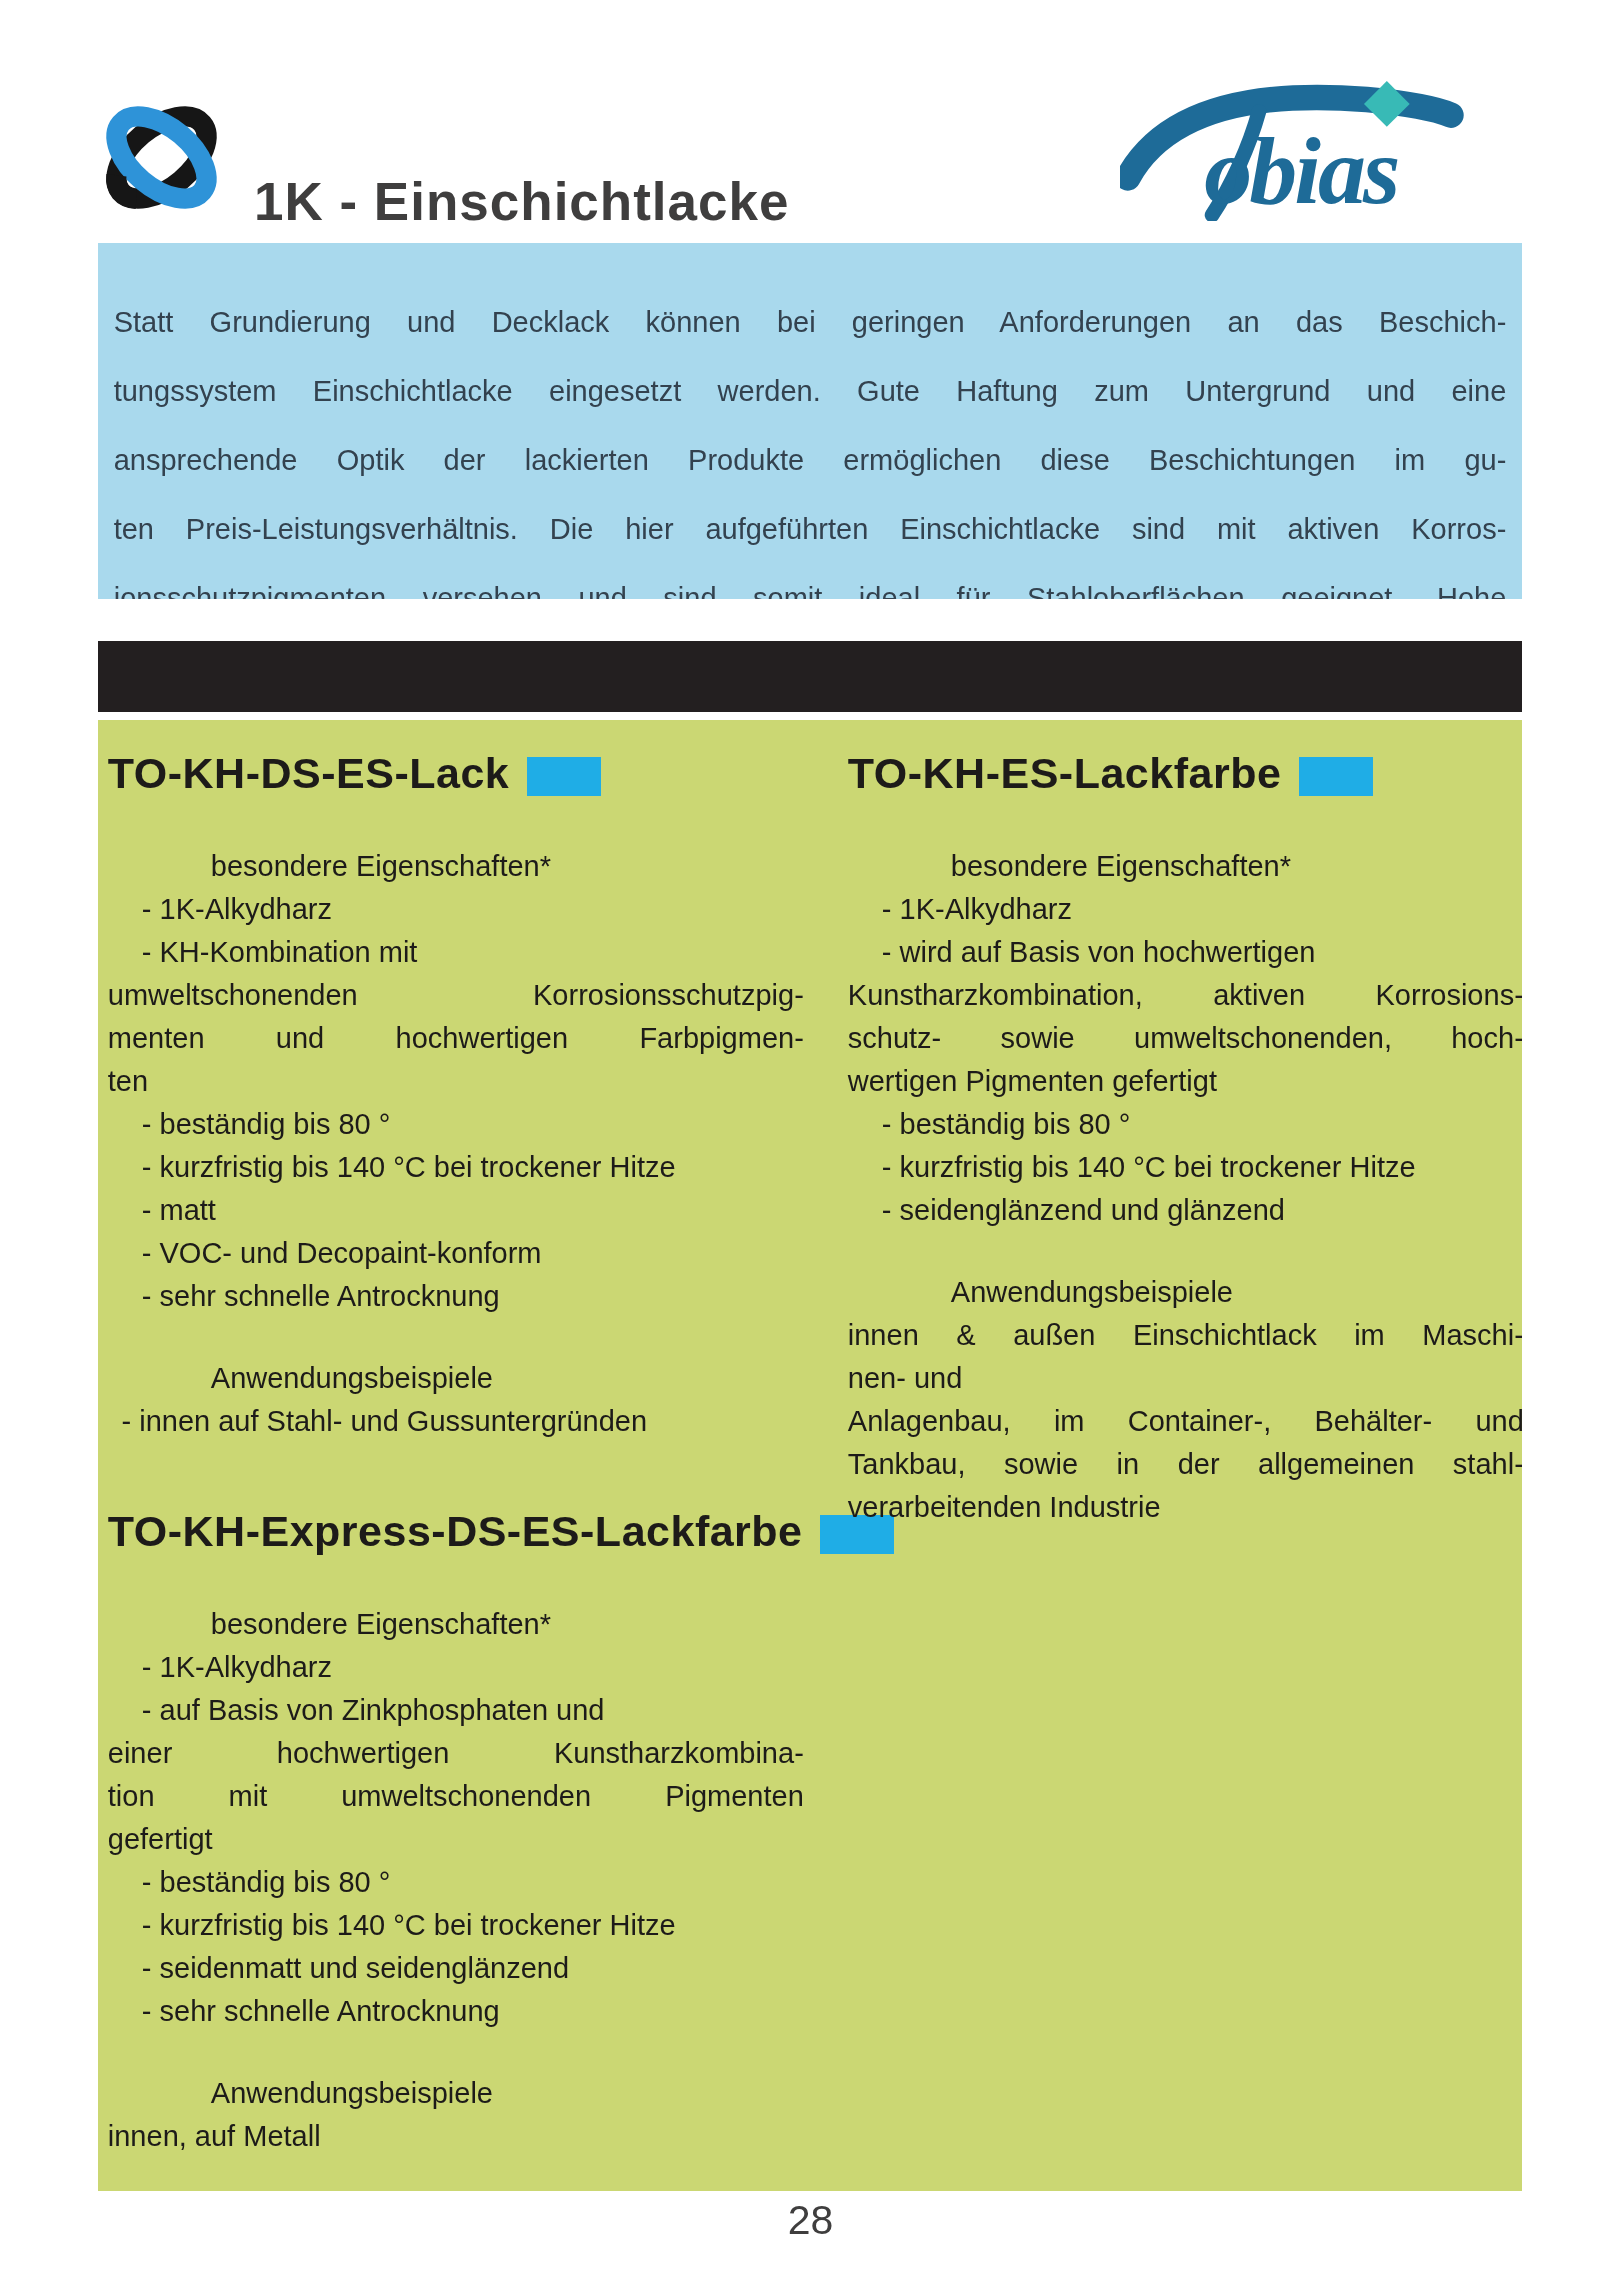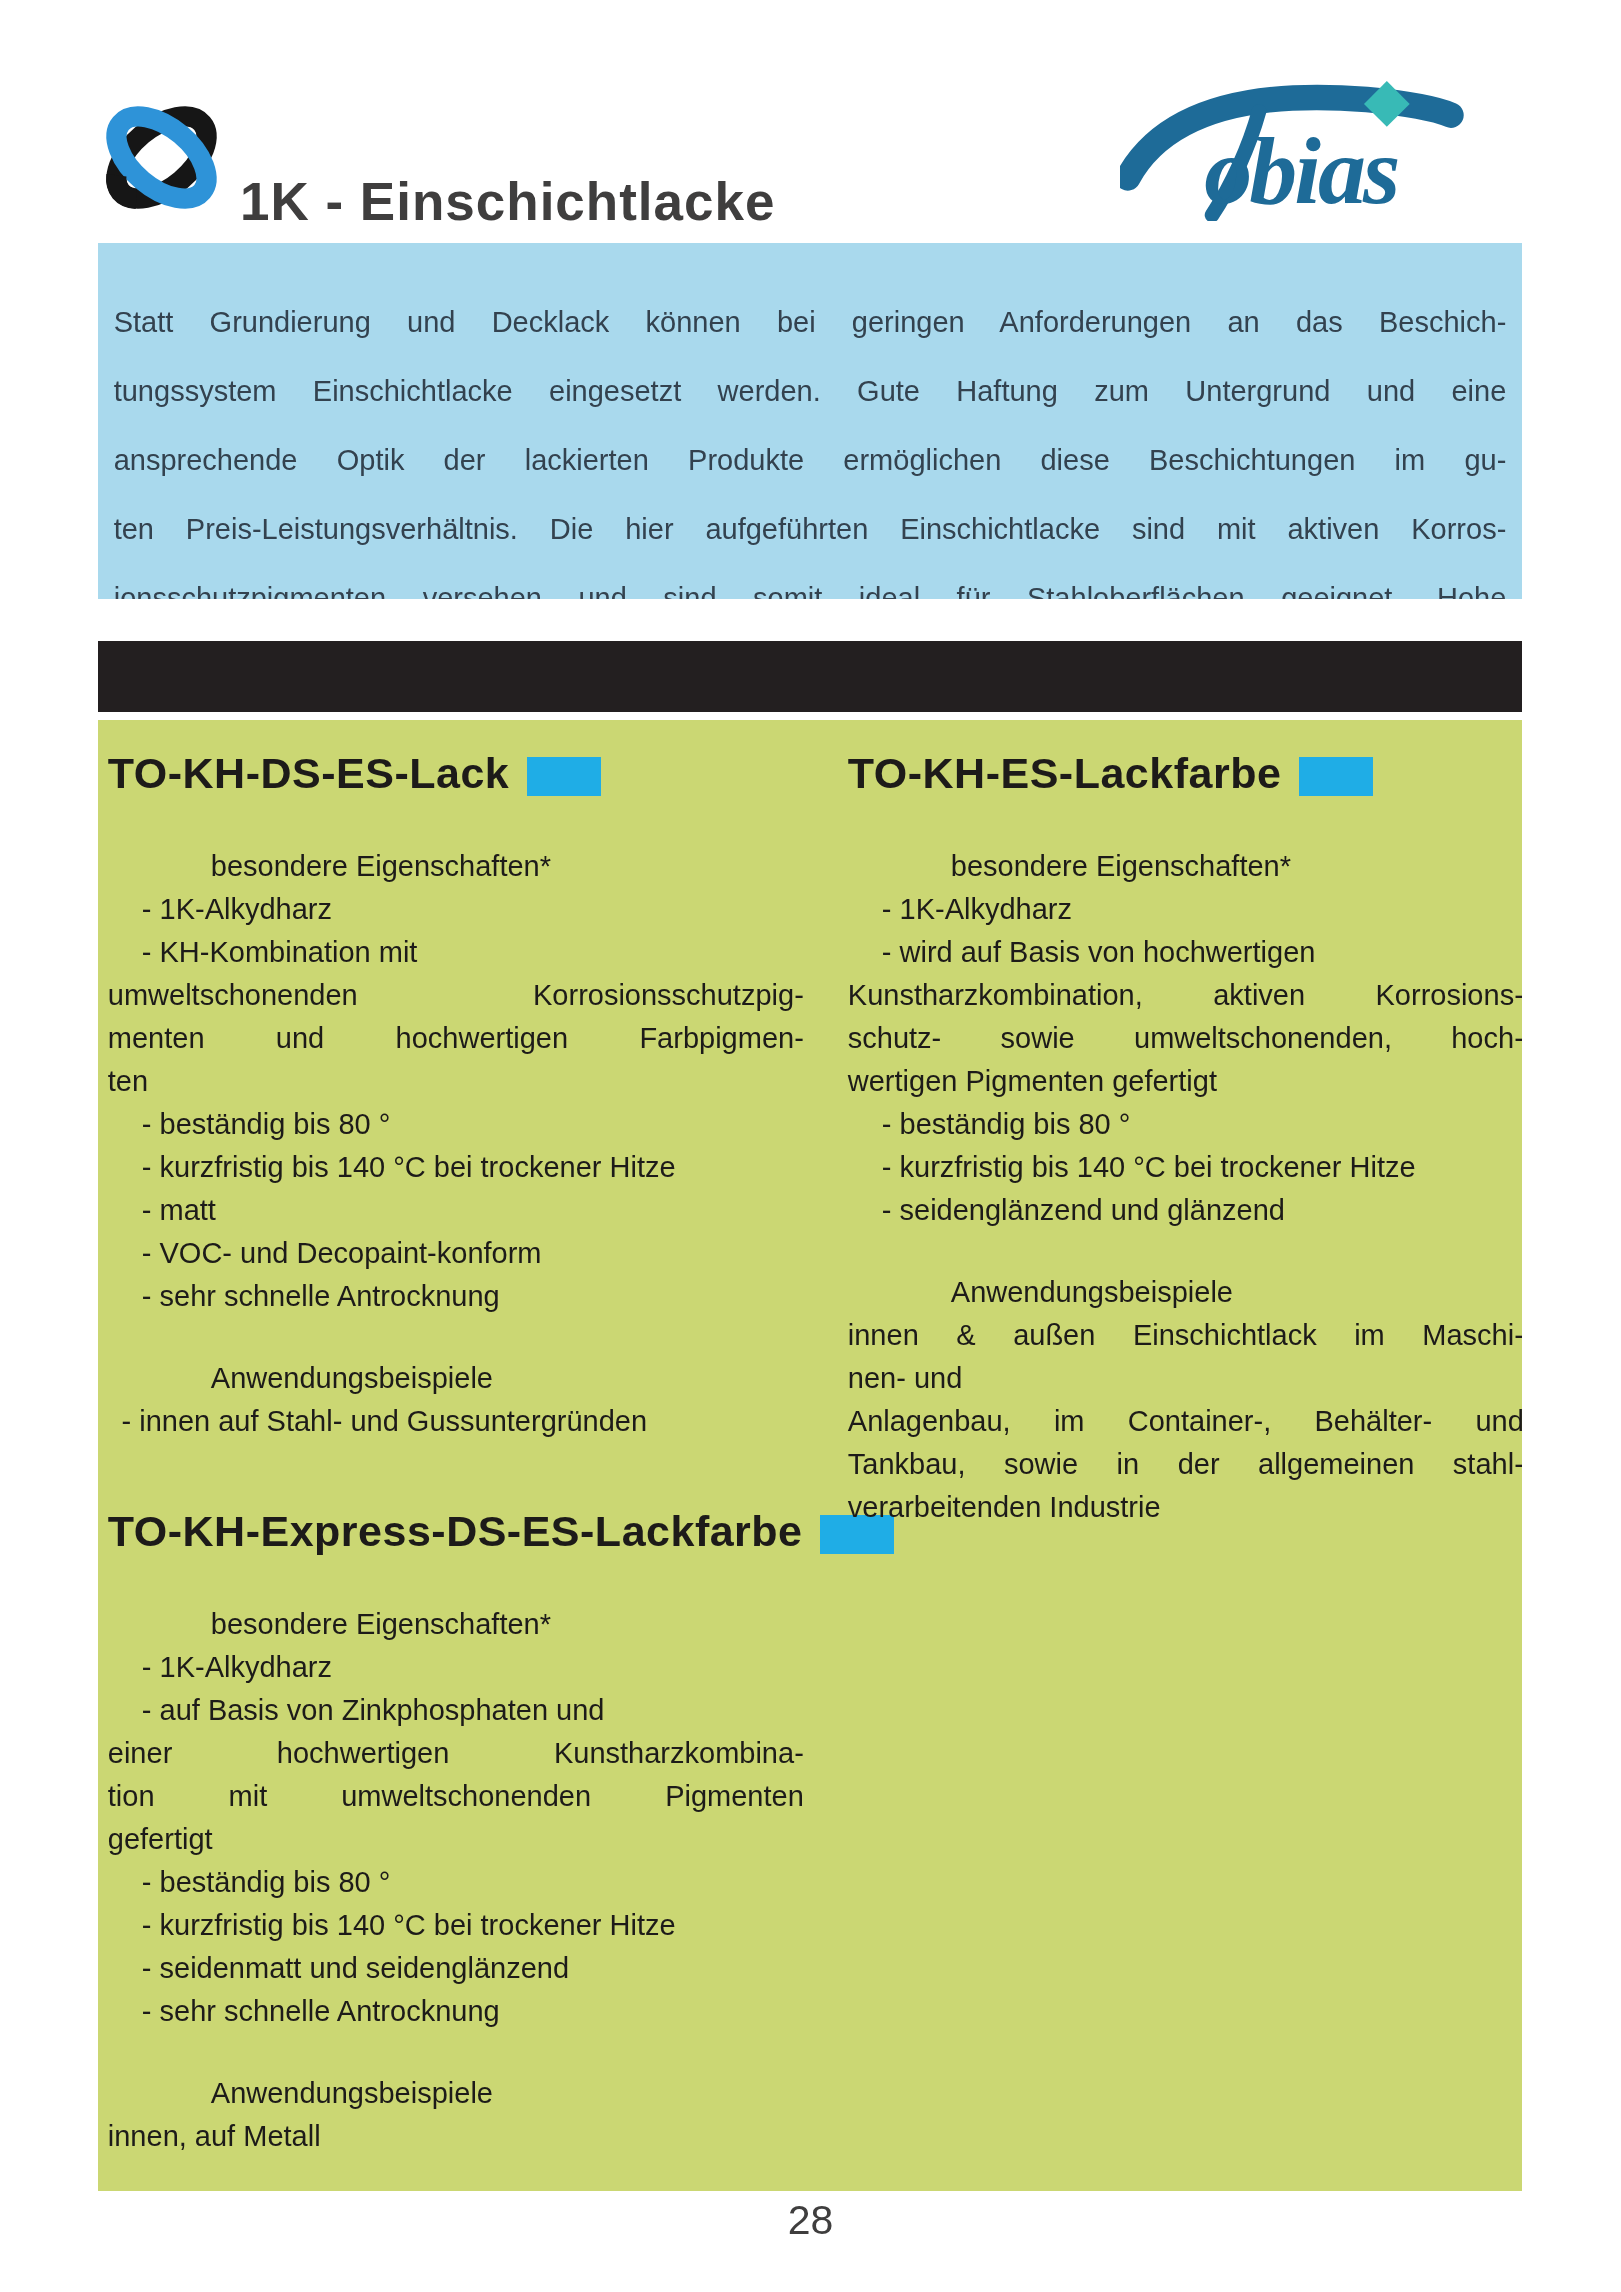--- a/index.html
+++ b/index.html
@@ -10,21 +10,21 @@
   }
   html,body{margin:0;padding:0;background:#ffffff;}
   .page{
     position:relative; width:1621px; height:2293px; background:#fff;
     font-family:"Liberation Sans","DejaVu Sans",sans-serif; color:var(--body-text);
     overflow:hidden;
   }
   
   .rings-logo{position:absolute; left:94px; top:88px; width:135px; height:139px;}
   .page-title{
-    position:absolute; left:240px; top:139px; font-size:53px; font-weight:bold;
+    position:absolute; left:254px; top:139px; font-size:53px; font-weight:bold;
     letter-spacing:1px; color:var(--title-text); line-height:1;
   }
   .brand-logo{position:absolute; left:1120px; top:76px; width:423px; height:145px;}
   
   .intro-panel{
     position:absolute; left:98px; top:243px; width:1424px; height:356px;
     background:var(--panel-blue); box-sizing:border-box; padding:33px 15.7px 0 15.7px;
     color:var(--intro-text); font-size:29px; line-height:45px; overflow:hidden;
   }
   .intro-panel .line{text-align:justify; text-align-last:justify;margin-top:24px;}

